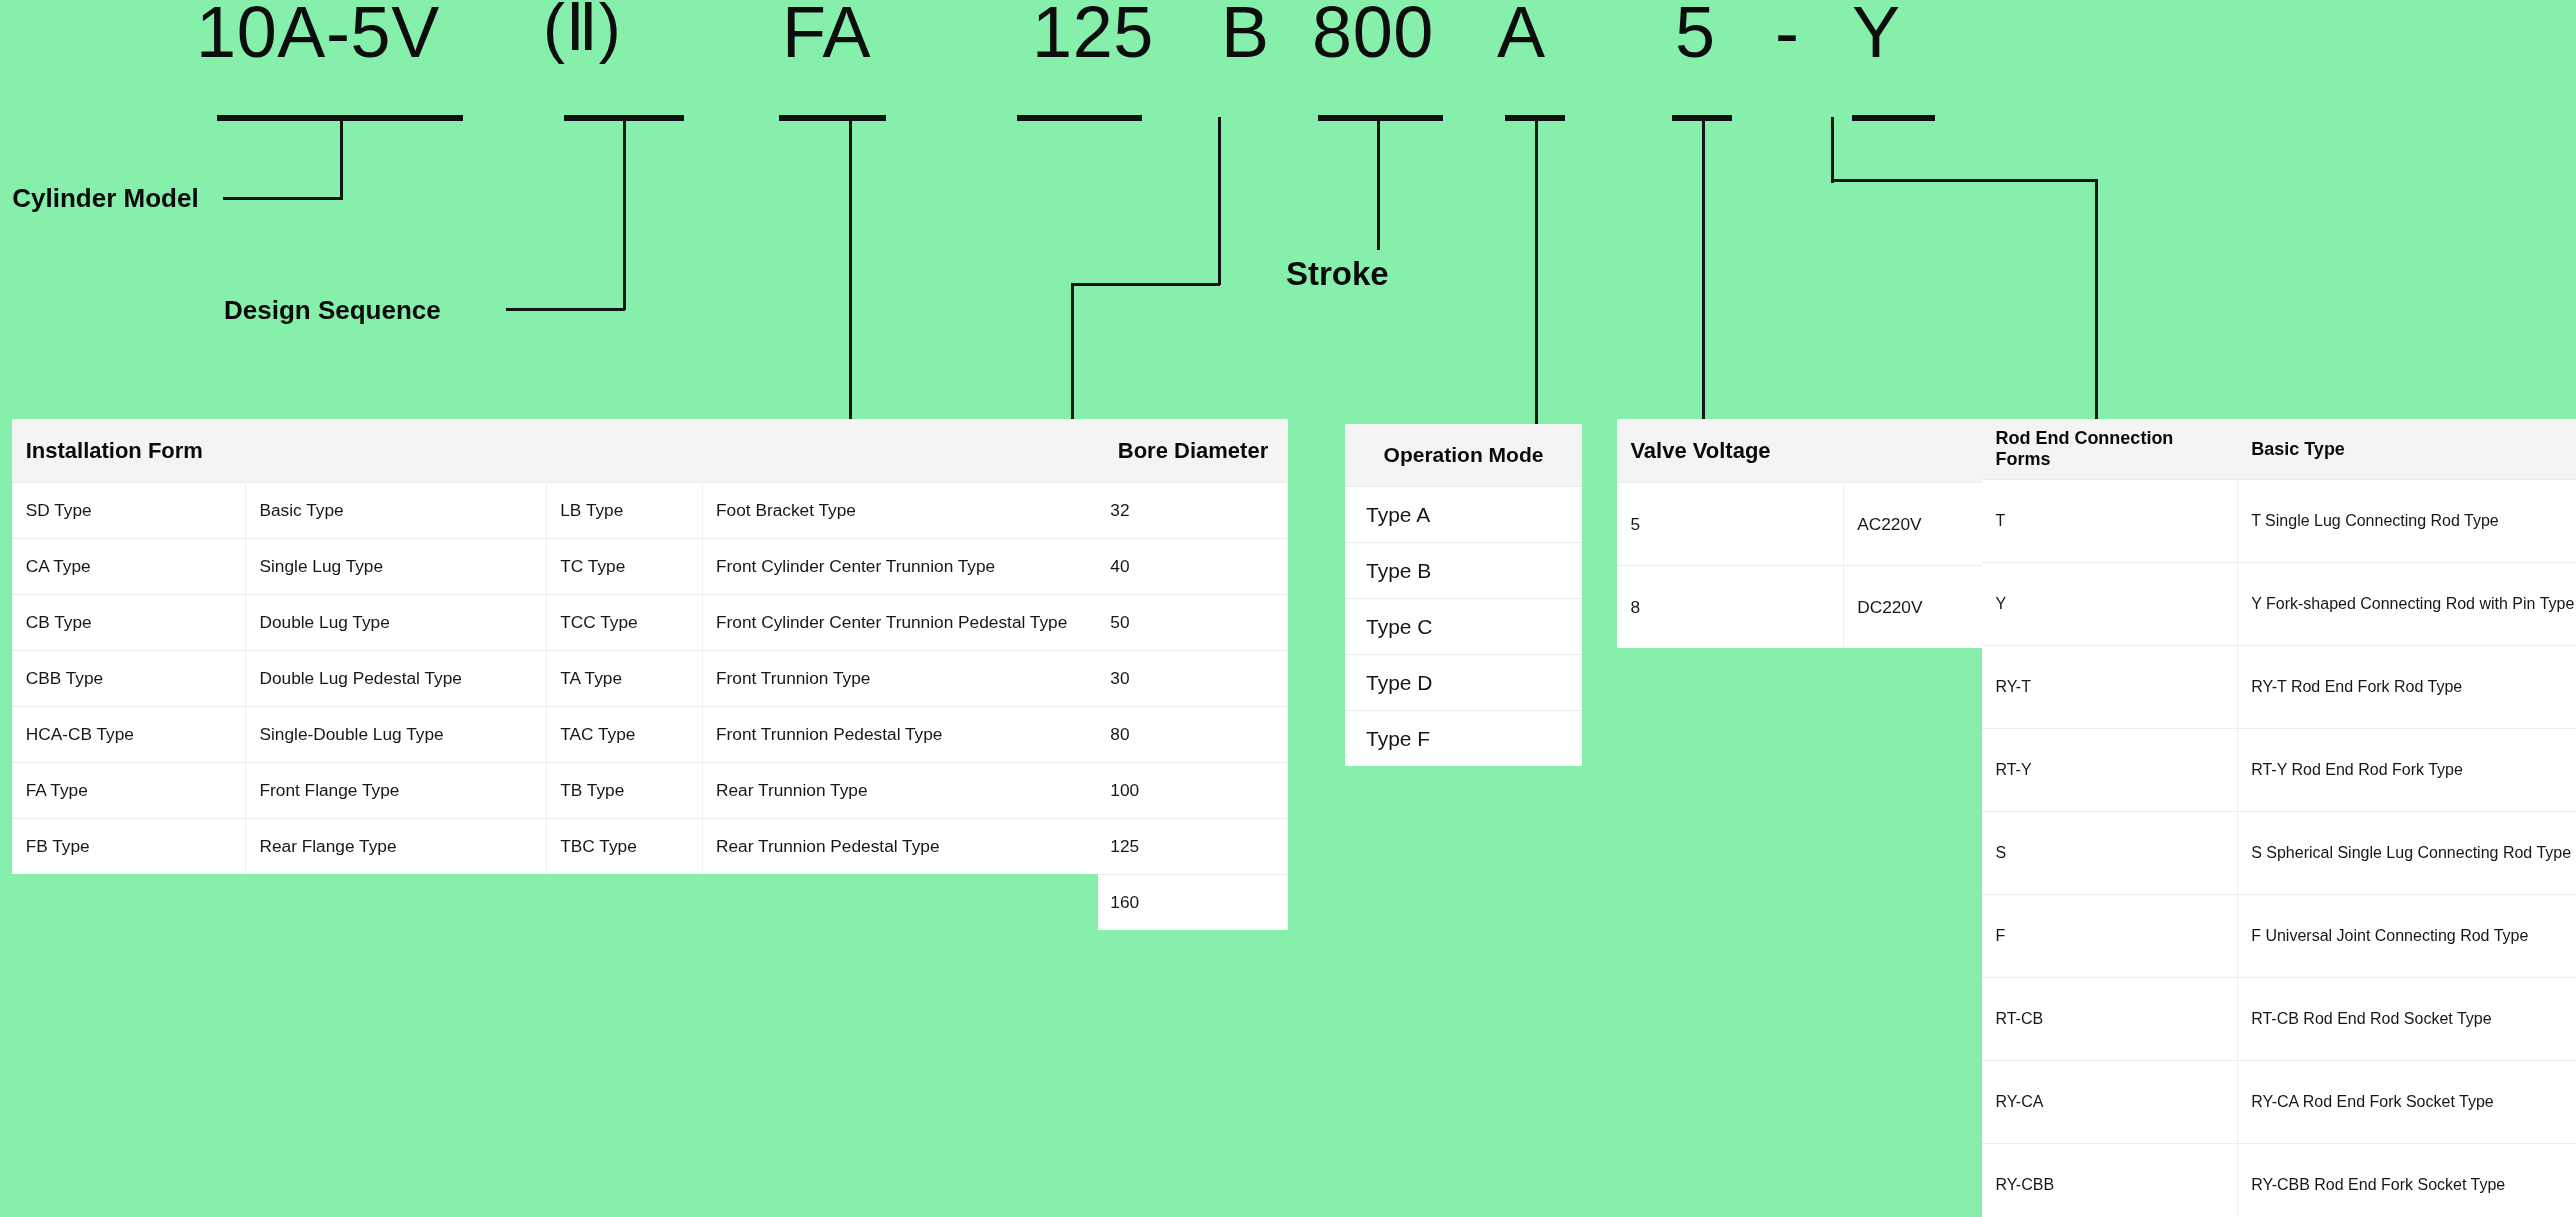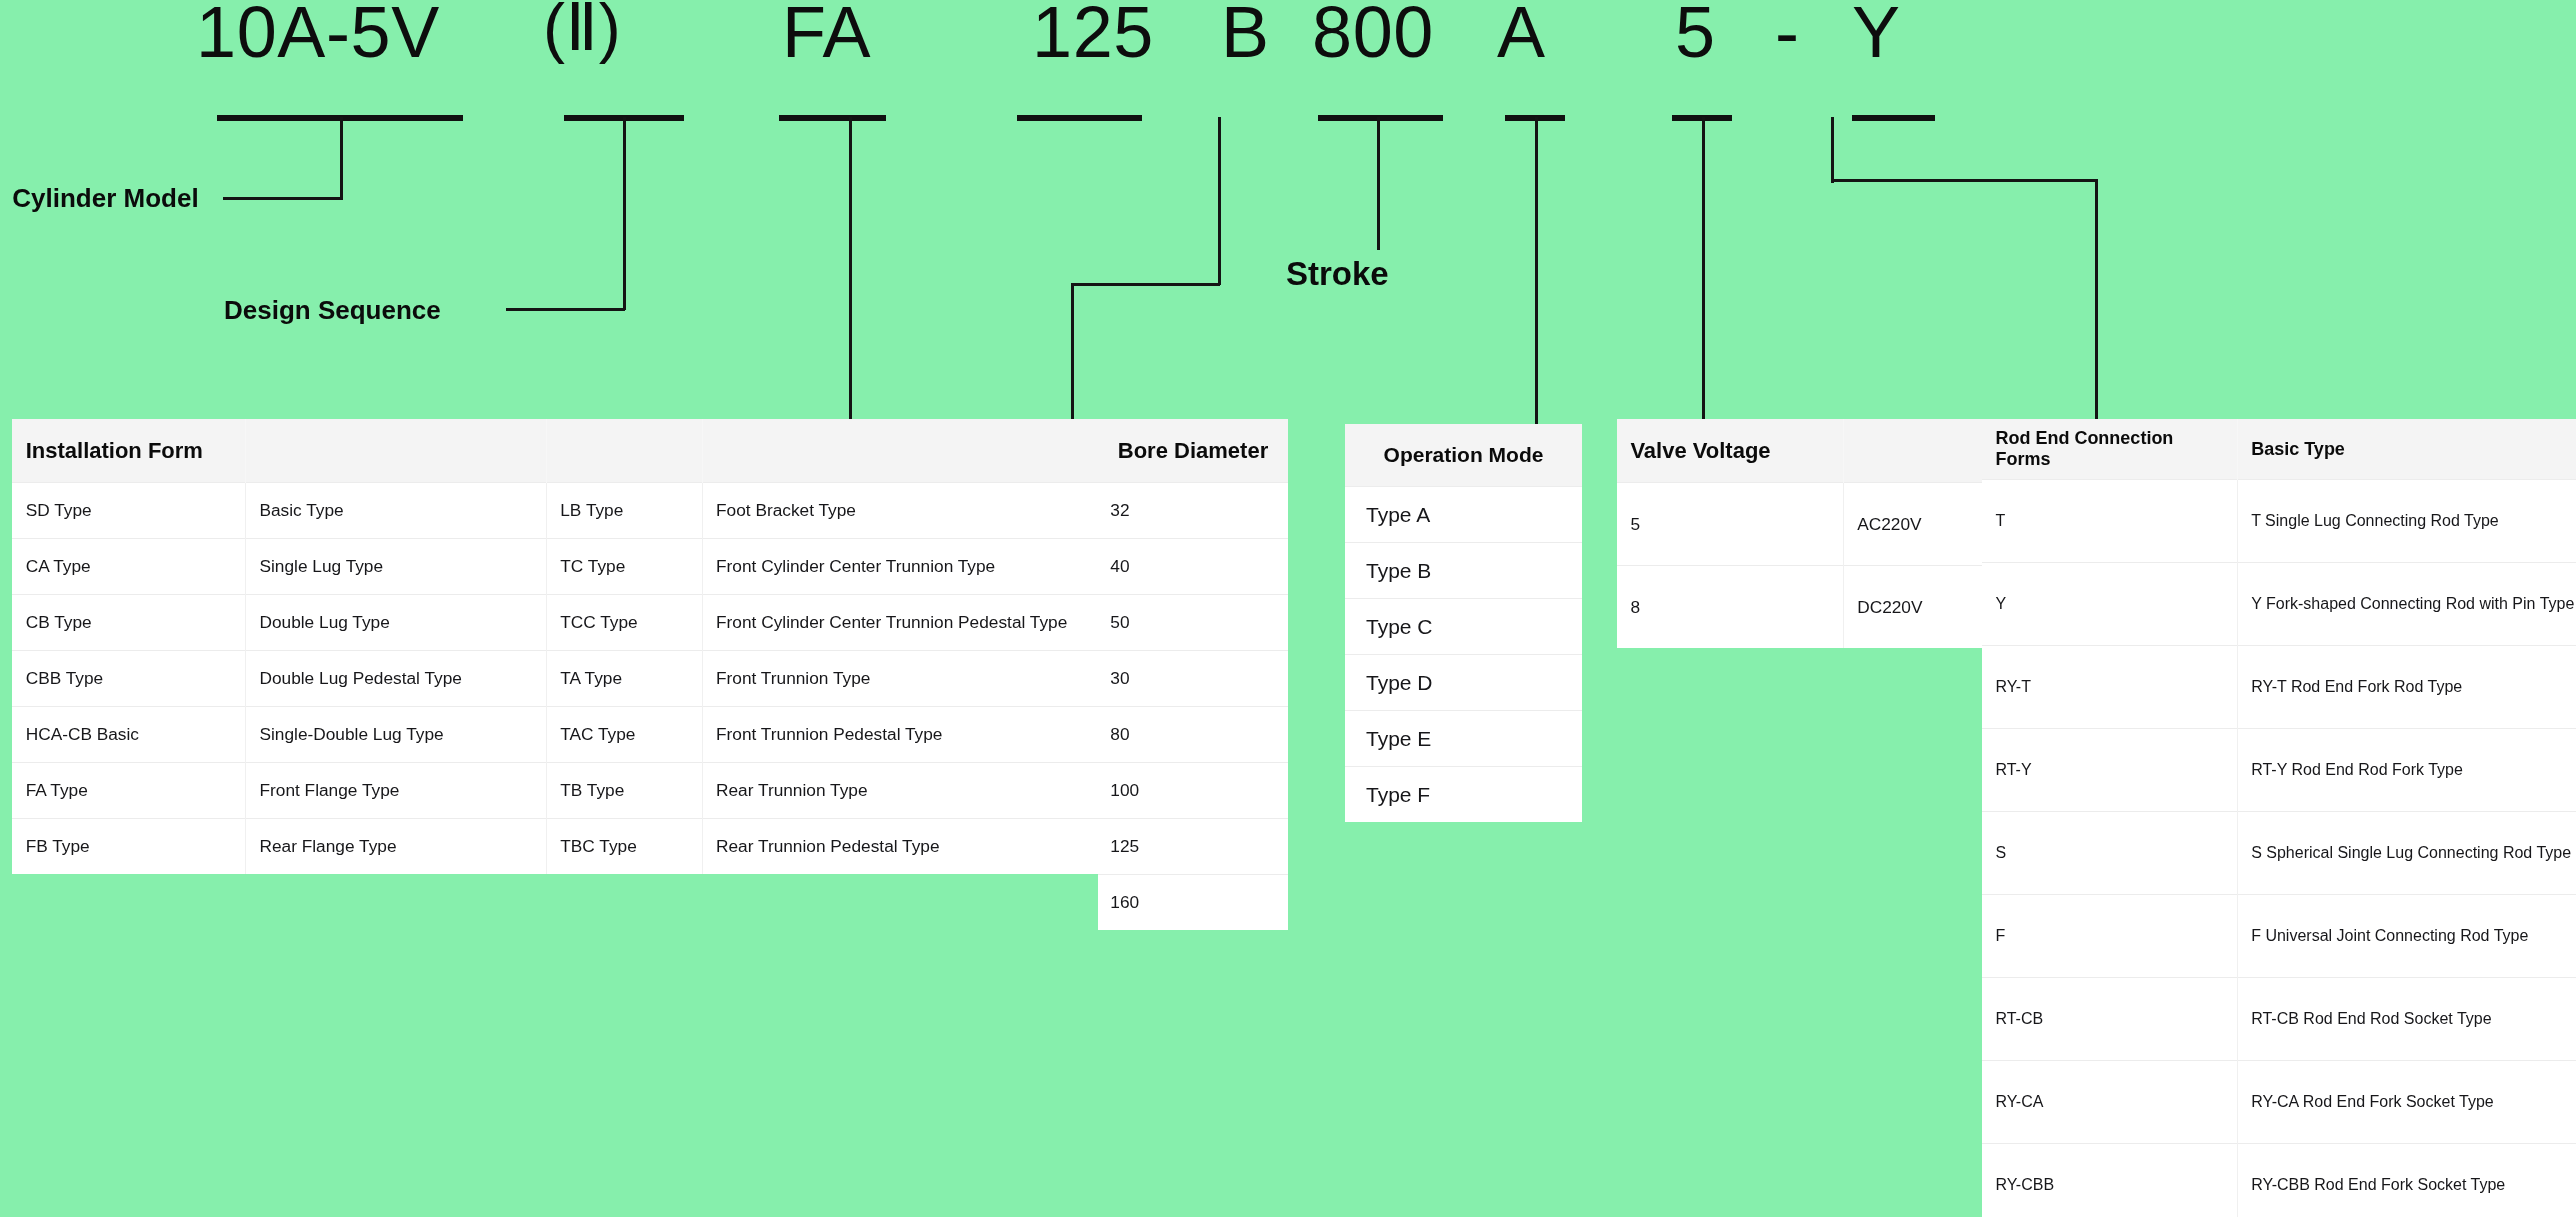--- a/index.html
+++ b/index.html
@@ -179,21 +179,21 @@
           <td class="vsep">TCC Type</td>
           <td class="vsep">Front Cylinder Center Trunnion Pedestal Type</td>
         </tr>
         <tr>
           <td>CBB Type</td>
           <td class="vsep">Double Lug Pedestal Type</td>
           <td class="vsep">TA Type</td>
           <td class="vsep">Front Trunnion Type</td>
         </tr>
         <tr>
-          <td>HCA-CB Basic</td>
+          <td>HCA-CB Type</td>
           <td class="vsep">Single-Double Lug Type</td>
           <td class="vsep">TAC Type</td>
           <td class="vsep">Front Trunnion Pedestal Type</td>
         </tr>
         <tr>
           <td>FA Type</td>
           <td class="vsep">Front Flange Type</td>
           <td class="vsep">TB Type</td>
           <td class="vsep">Rear Trunnion Type</td>
         </tr>
@@ -253,23 +253,20 @@
         <tr>
           <td>Type B</td>
         </tr>
         <tr>
           <td>Type C</td>
         </tr>
         <tr>
           <td>Type D</td>
         </tr>
         <tr>
-          <td>Type E</td>
-        </tr>
-        <tr>
           <td>Type F</td>
         </tr>
       </tbody>
   </table>
 
   <table class="tbl" id="tbl-valve">
     <thead>
       <tr>
         <th style="width:199px;">Valve Voltage</th>
         <th class="vsep" style="width:137px;"></th>

